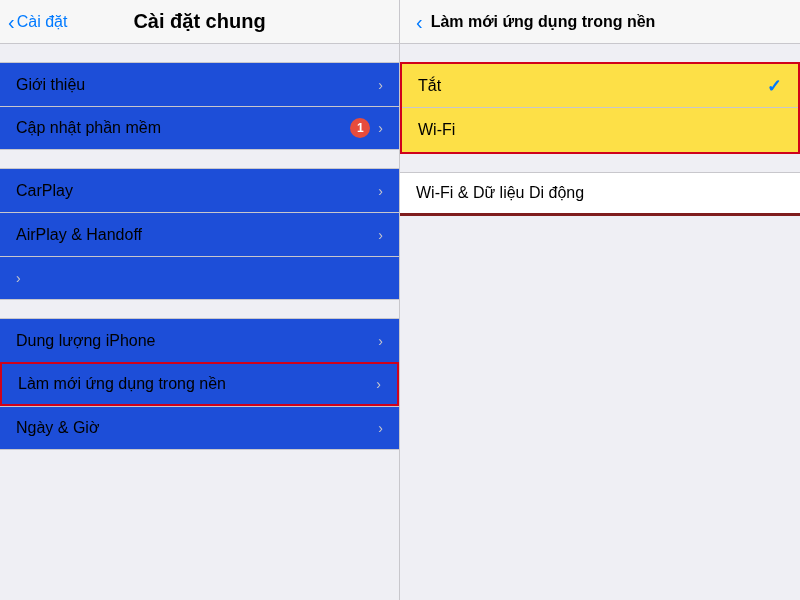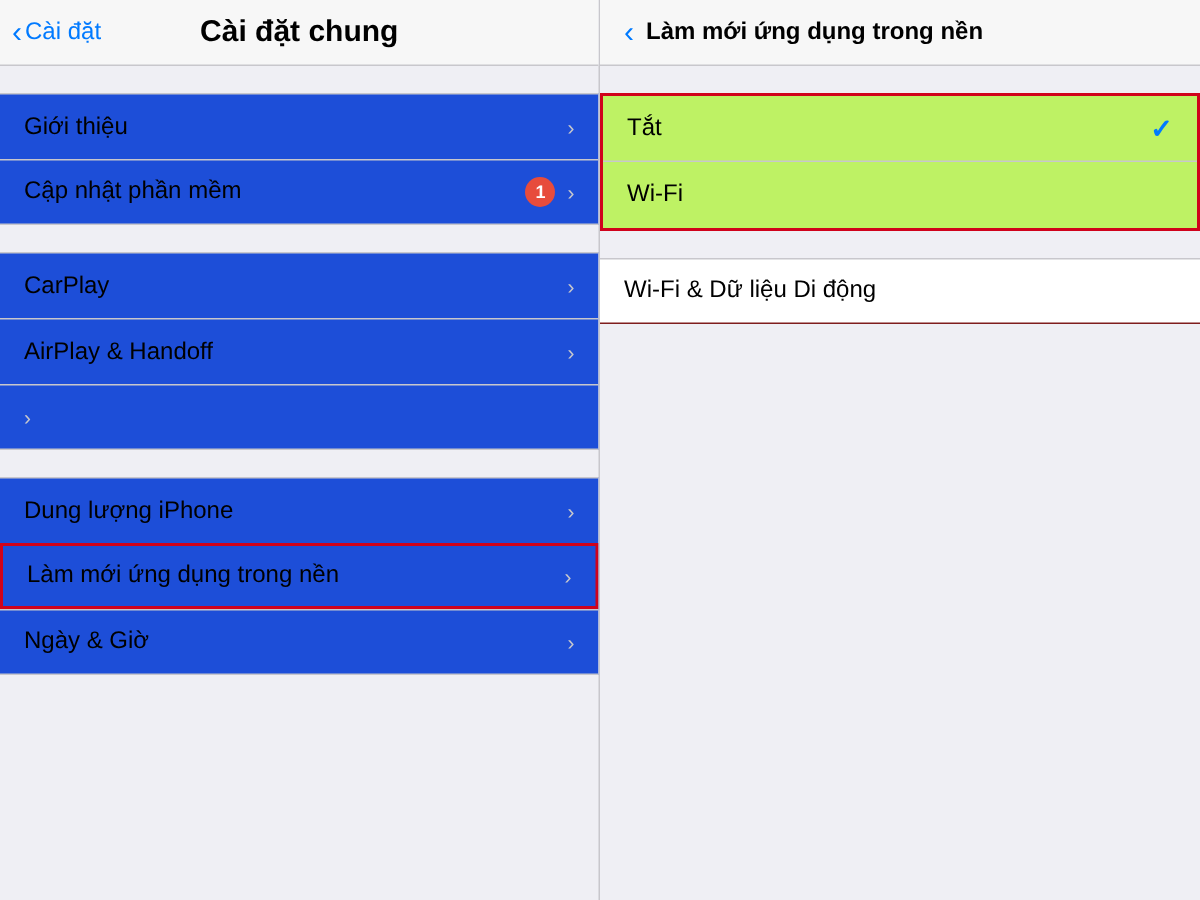--- a/index.html
+++ b/index.html
@@ -152,21 +152,21 @@
       border-top: 1px solid #c8c7cc;
       border-bottom: 1px solid #c8c7cc;
     }
 
     .option-item {
       display: flex;
       align-items: center;
       padding: 0 16px;
       height: 44px;
       border-bottom: 1px solid #c8c7cc;
-      background: #bef264;
+      background: #fde047;
     }
 
     .option-item:last-child {
       border-bottom: none;
       justify-content: center;
     }
 
     .option-label {
       flex: 1;
       font-size: 16px;
@@ -184,21 +184,21 @@
       margin-top: 0;
     }
 
     .section-separate {
       margin-top: 18px;
     }
 
     .option-standalone {
       background: #fff;
       border-top: 1px solid #c8c7cc;
-      border-bottom: 1px solid #7f1d1d;
+      border-bottom: 3px solid #7f1d1d;
       display: flex;
       align-items: center;
       padding: 0 16px;
       height: 44px;
     }
 
     .option-standalone-label {
       font-size: 16px;
       color: #000;
     }

